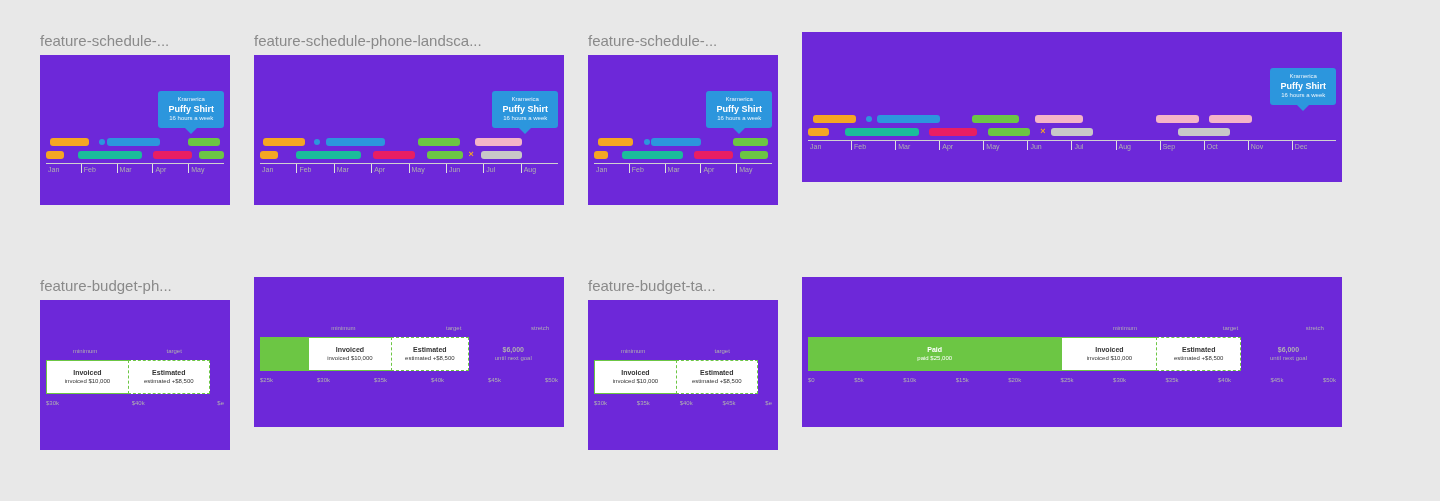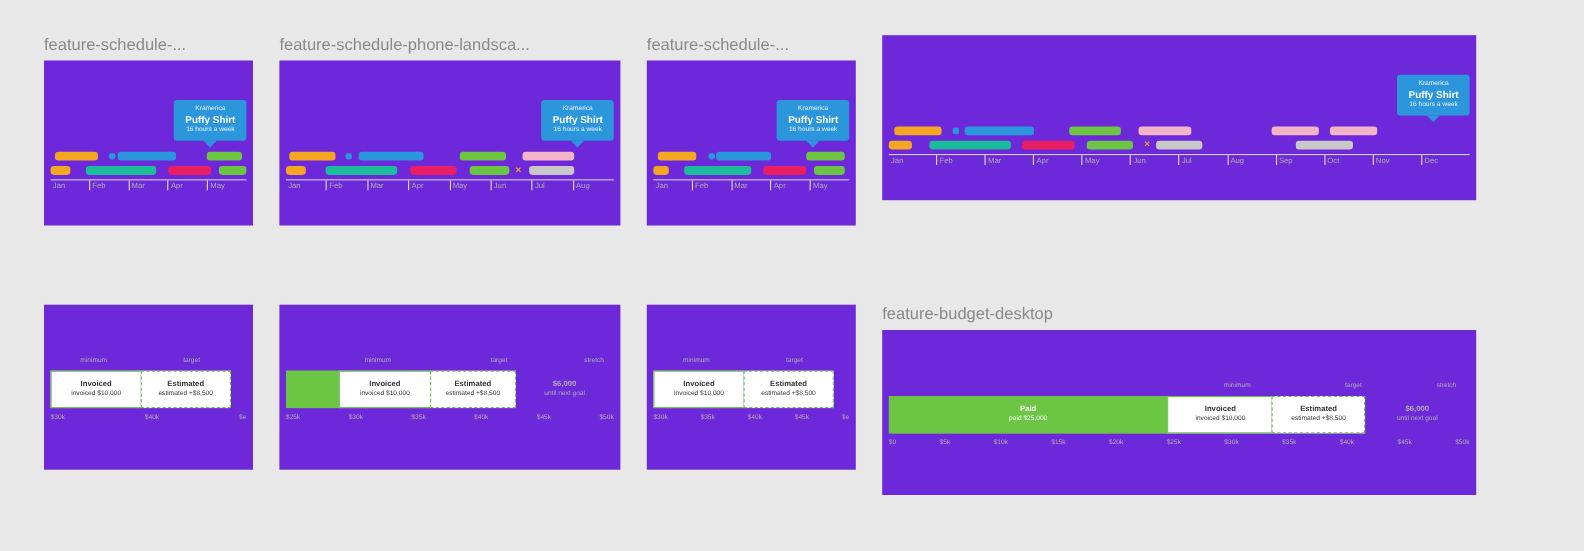--- a/index.html
+++ b/index.html
@@ -290,20 +290,21 @@
           <span>Dec</span>
       </div>
     </div>
   </div>
 
 </div>
 
 <div class="row">
 
   <div class="thumb" style="width:190px">
+    <div class="thumb-title">feature-budget-ph...</div>
     <div class="canvas budg">
       <div class="markers">
         <span style="left:22%">minimum</span>
         <span style="left:72%">target</span>
       </div>
       <div class="budget-bar">
         <div class="seg inv" style="flex:0 0 46%">
           <div class="lab">Invoiced</div>
           <div class="sub">invoiced $10,000</div>
         </div>
@@ -348,20 +349,21 @@
           <span>$30k</span>
           <span>$35k</span>
           <span>$40k</span>
           <span>$45k</span>
           <span>$50k</span>
       </div>
     </div>
   </div>
 
   <div class="thumb" style="width:190px">
+    <div class="thumb-title">feature-budget-ta...</div>
     <div class="canvas budg">
       <div class="markers">
         <span style="left:22%">minimum</span>
         <span style="left:72%">target</span>
       </div>
       <div class="budget-bar">
         <div class="seg inv" style="flex:0 0 46%">
           <div class="lab">Invoiced</div>
           <div class="sub">invoiced $10,000</div>
         </div>
@@ -375,21 +377,20 @@
         <span>$30k</span>
           <span>$35k</span>
           <span>$40k</span>
           <span>$45k</span>
           <span>$e</span>
       </div>
     </div>
   </div>
 
   <div class="thumb" style="width:540px">
-    <div class="thumb-title">feature-budget-desktop</div>
     <div class="canvas budg">
       <div class="markers">
         <span style="left:60%">minimum</span>
         <span style="left:80%">target</span>
         <span style="left:96%">stretch</span>
       </div>
       <div class="budget-bar">
         <div class="seg paid" style="flex:0 0 48%">
           <div class="lab">Paid</div>
           <div class="sub">paid $25,000</div>

